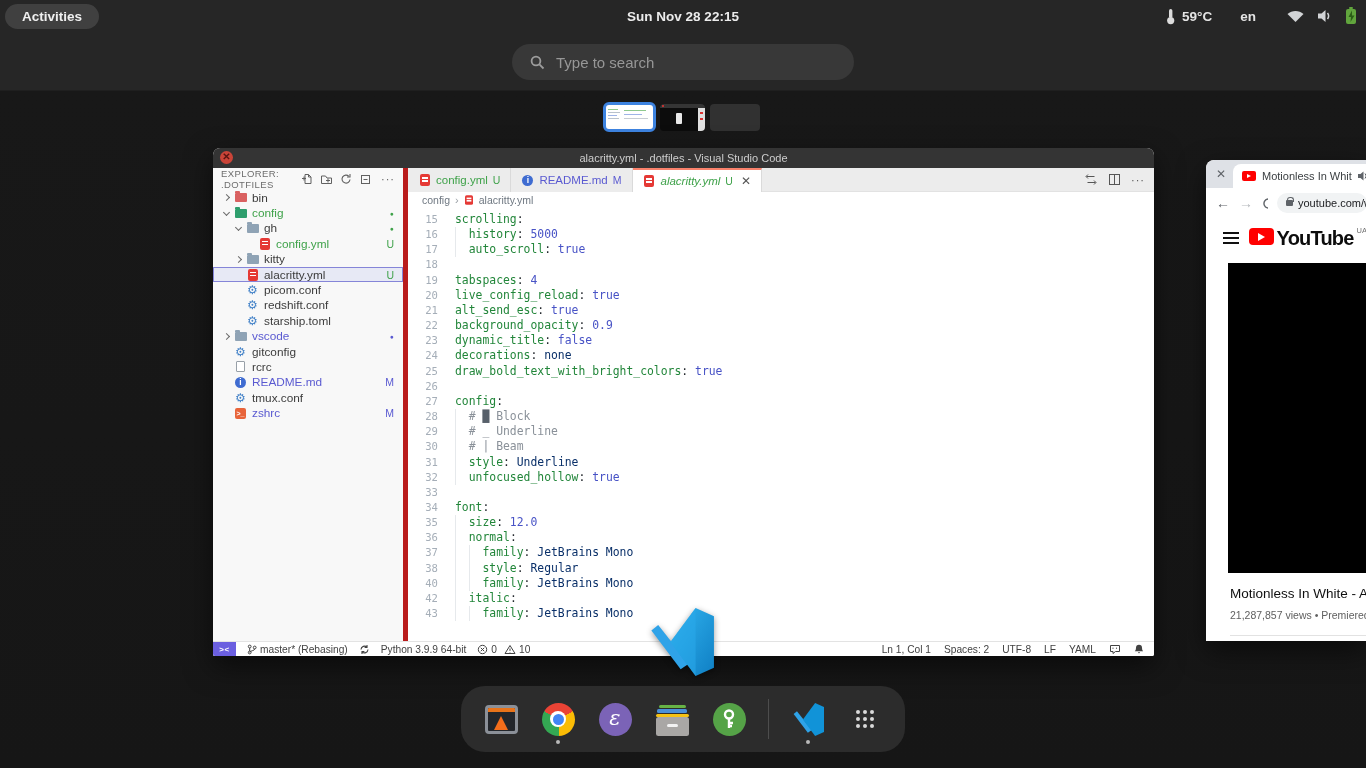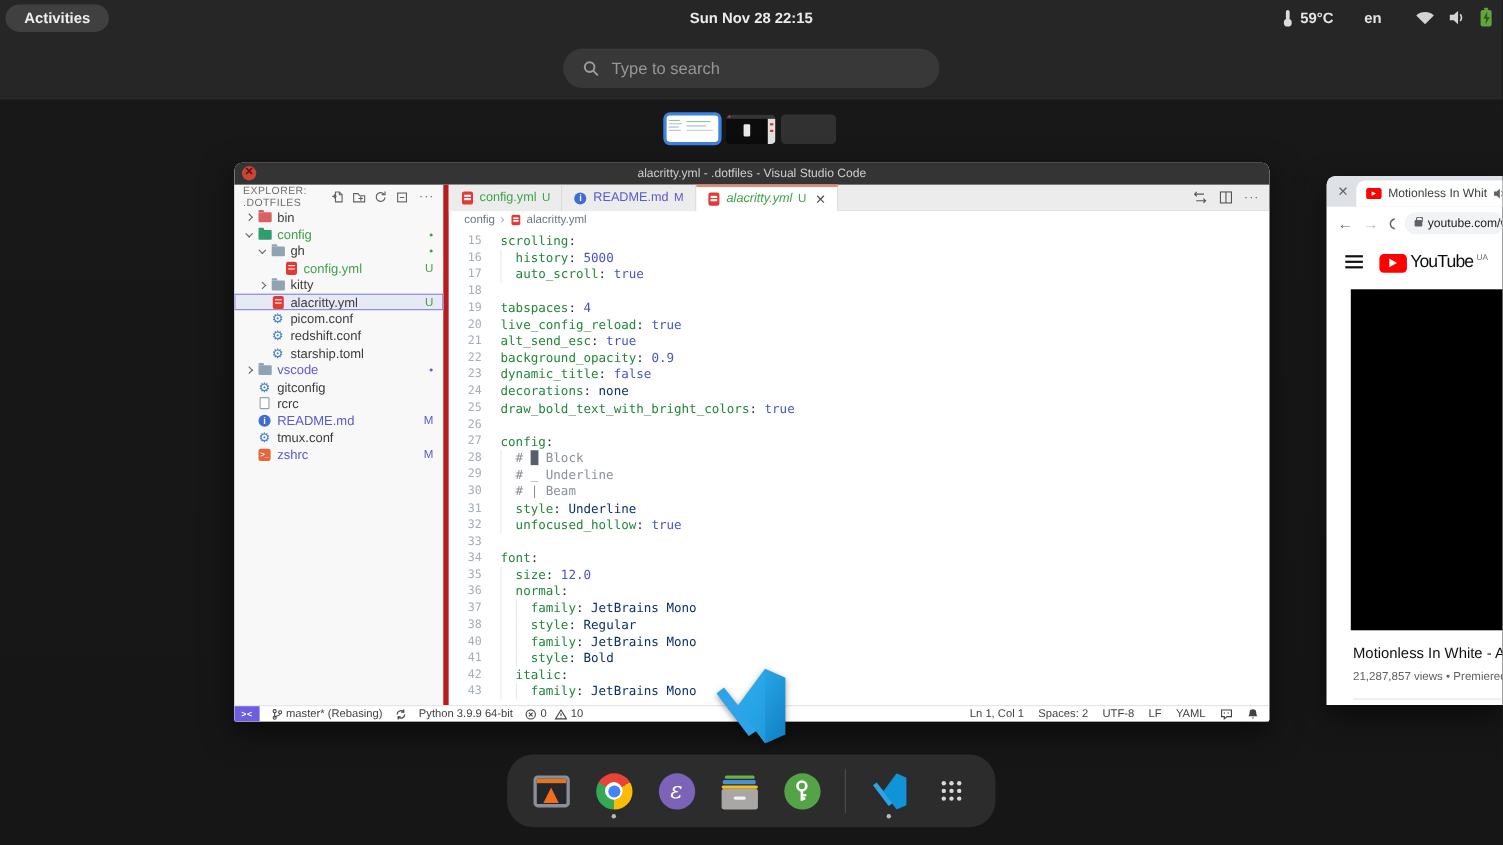--- a/index.html
+++ b/index.html
@@ -127,21 +127,21 @@
   .addr span{font-size:11px;color:#202124;white-space:nowrap}
   .ccontent{position:absolute;left:0;top:58px;right:0;bottom:0;background:#fff}
   .yt-head{position:absolute;left:0;top:0;right:0;height:40px;display:flex;align-items:center}
   .hamb{width:16px;height:12px;margin-left:17px;position:relative}
   .hamb::before{content:"";position:absolute;left:0;top:0;width:16px;height:1.8px;background:#111;
     box-shadow:0 5px 0 #111,0 10px 0 #111}
   .yt-logo{display:flex;align-items:flex-start;margin-left:15px;gap:3px}
   .yt-badge{width:25px;height:17px;background:#f00;border-radius:4px;position:relative;margin-top:2px}
   .yt-badge::before{content:"";position:absolute;left:9px;top:4.5px;border-left:7px solid #fff;
     border-top:4px solid transparent;border-bottom:4px solid transparent}
-  .yt-word{font-size:16px;font-weight:400;letter-spacing:-0.8px;color:#0d0d0d;margin-top:1px}
+  .yt-word{font-size:20px;font-weight:700;letter-spacing:-0.8px;color:#0d0d0d;margin-top:1px}
   .yt-sup{font-size:7.5px;color:#717171;margin-top:0}
   .yt-video{position:absolute;left:22px;top:45px;right:0;height:310px;background:#000}
   .yt-title{position:absolute;left:24px;top:368px;right:0;font-size:13.5px;color:#0f0f0f;white-space:nowrap}
   .yt-meta{position:absolute;left:24px;top:391px;right:0;font-size:10.5px;color:#606060;white-space:nowrap}
   .yt-div{position:absolute;left:24px;top:417px;right:0;height:1px;background:#e2e2e2}
 
   
   .dock{position:absolute;left:50%;bottom:16px;transform:translateX(-50%);height:66px;background:#2c2c2c;
     border-radius:24px;display:flex;align-items:center;padding:0 20px;gap:17px;z-index:6}
   .dicon{width:40px;height:52px;position:relative;display:flex;align-items:center;justify-content:center}
@@ -428,21 +428,20 @@
         <div class="cl"><span class="ln">30</span><span class="ct"><i class="guide" style="left: 0ch;"></i><span class="t-c">  # | Beam</span></span></div>
         <div class="cl"><span class="ln">31</span><span class="ct"><i class="guide" style="left: 0ch;"></i><span class="t-k">  style</span><span class="t-p">:</span><span class="t-s"> Underline</span></span></div>
         <div class="cl"><span class="ln">32</span><span class="ct"><i class="guide" style="left: 0ch;"></i><span class="t-k">  unfocused_hollow</span><span class="t-p">:</span><span class="t-b"> true</span></span></div>
         <div class="cl"><span class="ln">33</span><span class="ct"></span></div>
         <div class="cl"><span class="ln">34</span><span class="ct"><span class="t-k">font</span><span class="t-p">:</span></span></div>
         <div class="cl"><span class="ln">35</span><span class="ct"><i class="guide" style="left: 0ch;"></i><span class="t-k">  size</span><span class="t-p">:</span><span class="t-n"> 12.0</span></span></div>
         <div class="cl"><span class="ln">36</span><span class="ct"><i class="guide" style="left: 0ch;"></i><span class="t-k">  normal</span><span class="t-p">:</span></span></div>
         <div class="cl"><span class="ln">37</span><span class="ct"><i class="guide" style="left: 0ch;"></i><i class="guide" style="left: 2ch;"></i><span class="t-k">    family</span><span class="t-p">:</span><span class="t-s"> JetBrains Mono</span></span></div>
         <div class="cl"><span class="ln">38</span><span class="ct"><i class="guide" style="left: 0ch;"></i><i class="guide" style="left: 2ch;"></i><span class="t-k">    style</span><span class="t-p">:</span><span class="t-s"> Regular</span></span></div>
         <div class="cl"><span class="ln">40</span><span class="ct"><i class="guide" style="left: 0ch;"></i><i class="guide" style="left: 2ch;"></i><span class="t-k">    family</span><span class="t-p">:</span><span class="t-s"> JetBrains Mono</span></span></div>
-        <div class="cl"><span class="ln">41</span><span class="ct"><i class="guide" style="left: 0ch;"></i><i class="guide" style="left: 2ch;"></i><span class="t-k">    style</span><span class="t-p">:</span><span class="t-s"> Bold</span></span></div>
         <div class="cl"><span class="ln">42</span><span class="ct"><i class="guide" style="left: 0ch;"></i><span class="t-k">  italic</span><span class="t-p">:</span></span></div>
         <div class="cl"><span class="ln">43</span><span class="ct"><i class="guide" style="left: 0ch;"></i><i class="guide" style="left: 2ch;"></i><span class="t-k">    family</span><span class="t-p">:</span><span class="t-s"> JetBrains Mono</span></span></div>
       </div>
 
     <div class="vsc-status">
       <span class="sb-remote">&gt;&lt;</span>
       <span class="sb-item">
         <svg width="10" height="11" stroke="#424242" fill="none" stroke-width="1">
             <circle cx="2.7" cy="2.5" r="1.4"></circle>
             <circle cx="2.7" cy="8.5" r="1.4"></circle>

